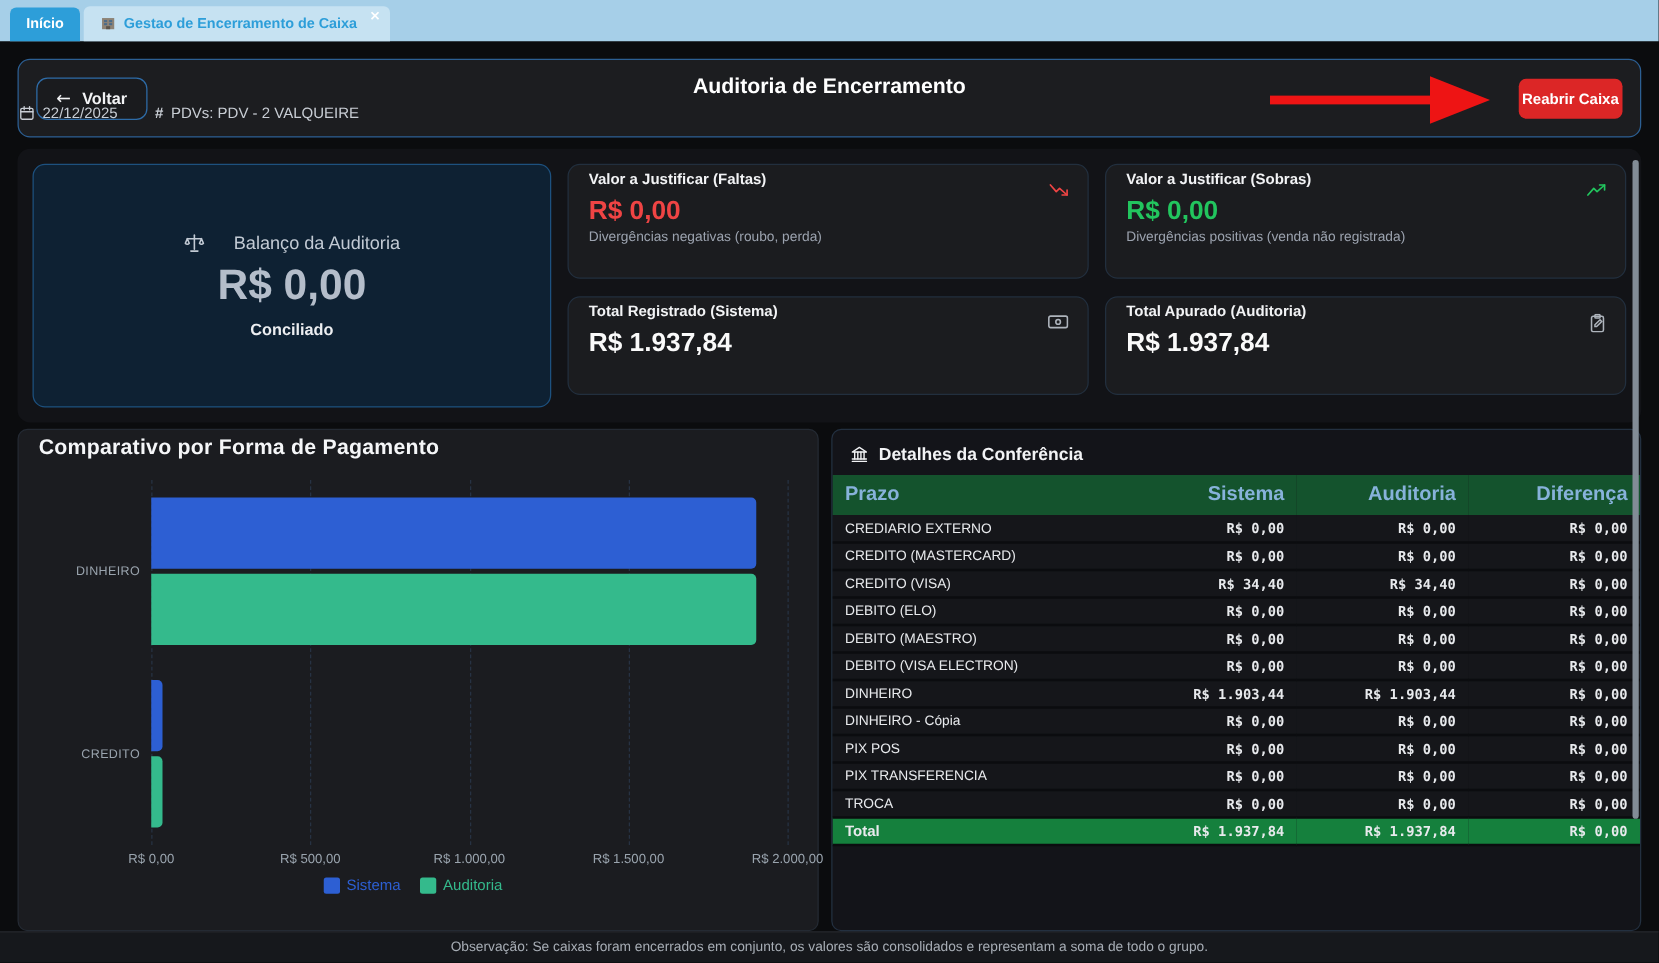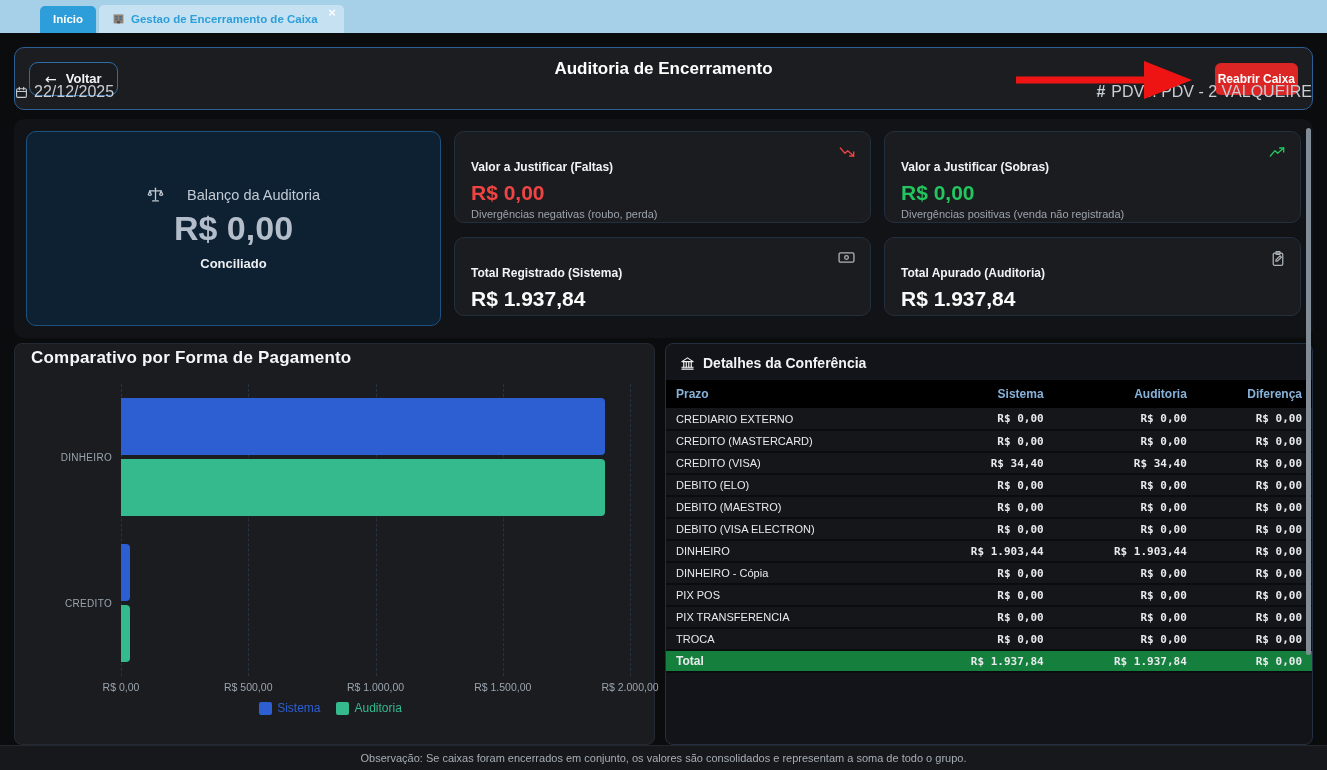--- a/index.html
+++ b/index.html
@@ -2,55 +2,55 @@
 <html><head>
 <meta charset="utf-8">
 <style>
   * { margin:0; padding:0; box-sizing:border-box; }
   html,body { width:1327px; height:770px; overflow:hidden; background:#0b0c0e;
     font-family:"Liberation Sans", sans-serif; }
 
   
   .tabbar { height:33px; background:#a6cfe8; display:flex; align-items:flex-end; padding-left:8px; }
   .tab { display:flex; align-items:center; gap:6px; padding:7px 13px 8px; border-radius:5px 5px 0 0;
-    font-size:11.5px; font-weight:bold; cursor:pointer;margin-left:32px; }
+    font-size:11.5px; font-weight:bold; cursor:pointer; }
   .tab.active { background:#2d9ed9; color:#ffffff; }
   .tab.inactive { background:#c6e2f2; color:#2d9ed9; margin-left:3px; position:relative; padding-right:26px; }
   .tab-close { position:absolute; top:1px; right:7px; color:#ffffff; font-size:11px; font-weight:bold;
     font-family:"DejaVu Sans", sans-serif; }
 
   
   .page { padding:14px 14px 0; height:712px; position:relative; }
 
   .header-panel { position:relative; height:63px; background:#1c1d20; border:1px solid #2c5f93;
     border-radius:10px; display:flex; align-items:center; padding:0 14px; }
   .btn-voltar { display:flex; align-items:center; gap:9px; background:#1a1b1e; color:#f2f3f5;
     border:1px solid #2e6ca8; border-radius:9px; padding:8px 15px; font-size:13px; font-weight:bold;
     font-family:"Liberation Sans", sans-serif; cursor:pointer; }
   .btn-voltar .arr { font-family:"DejaVu Sans", sans-serif; font-weight:normal; font-size:14px; }
   .header-center { position:absolute; left:0; right:0; top:11px; text-align:center; pointer-events:none; }
   .header-title { font-size:17px; font-weight:bold; color:#ffffff; }
-  .header-sub { margin-top:4px; font-size:16px; color:#c9ced5; display:flex; justify-content:space-between;
-    align-items:center; gap:18px; }
+  .header-sub { margin-top:4px; font-size:12px; color:#c9ced5; display:flex; justify-content:flex-start;
+    align-items:center; gap:30px; }
   .meta { display:inline-flex; align-items:center; gap:6px; }
   .hash-glyph { font-weight:bold; color:#c9ced5; }
   .btn-reabrir { margin-left:auto; background:#dc2626; color:#ffffff; border:none; border-radius:6px;
     padding:9px 3px; font-size:12px; font-weight:bold; font-family:"Liberation Sans", sans-serif; cursor:pointer; }
   .arrow-overlay { position:absolute; right:118px; top:11px; width:178px; height:42px; }
 
   
   .row1 { margin-top:9px; height:219px; background:#121317; border-radius:10px;
     display:grid; grid-template-columns:415px 1fr; gap:13px; padding:12px; }
   .balance-card { background:#0e2133; border:1px solid #1d517f; border-radius:10px;
     display:flex; flex-direction:column; align-items:center; justify-content:center; }
   .balance-title { display:flex; align-items:center; gap:23px; color:#c2cad4; font-size:14.5px; }
   .balance-value { margin-top:6px; font-size:34px; font-weight:bold; color:#b4bdca; }
   .balance-status { margin-top:8px; font-size:13px; font-weight:bold; color:#eceef1; }
   .mini-grid { display:grid; grid-template-columns:1fr 1fr; grid-template-rows:92px 79px; gap:14px 13px; }
-  .mini-card { background:#1b1c1f; border:1px solid #222f3e; border-radius:10px; padding:28px 16px; position:relative; }
+  .mini-card { background:#1b1c1f; border:1px solid #222f3e; border-radius:10px; padding:4px 16px; position:relative; }
   .mini-title { font-size:12px; font-weight:bold; color:#f2f3f5; }
   .mini-value { margin-top:7px; font-size:21px; font-weight:bold; }
   .mini-value.red { color:#ef4444; }
   .mini-value.green { color:#22c55e; }
   .mini-value.white { color:#fafafa; }
   .mini-sub { margin-top:3px; font-size:11px; color:#9ca3af; }
   .mini-icon { position:absolute; top:13px; right:15px; }
 
   
   .row2 { margin-top:5px; height:402px; display:grid; grid-template-columns:641px 1fr; gap:10px; }
@@ -69,21 +69,21 @@
   .x-axis { position:relative; height:22px; margin-left:90px; }
   .x-tick { position:absolute; top:5px; transform:translateX(-50%); font-size:10.5px; color:#9aa4ae; white-space:nowrap; }
   .legend { height:20px; display:flex; justify-content:center; align-items:center; gap:16px; }
   .legend-item { display:flex; align-items:center; gap:5px; font-size:12px; }
   .swatch { width:13px; height:13px; border-radius:2px; display:inline-block; }
 
   .table-panel { background:#131419; border:1px solid #233040; border-radius:8px; overflow:hidden; }
   .table-title { display:flex; align-items:center; gap:8px; padding:11px 14px 9px; font-size:14px;
     font-weight:bold; color:#f2f3f5; }
   table.conf { width:100%; border-collapse:collapse; }
-  table.conf thead th { background:#000000; color:#87b2da; font-size:12px; font-weight:600;
+  table.conf thead th { background:#14532d; color:#87b2da; font-size:16px; font-weight:600;
     padding:7px 10px; text-align:right; }
   table.conf thead th:first-child { text-align:left; }
   table.conf td { padding:3px 10px; font-size:11px; color:#e8eaed; border-bottom:2px solid #0b0c0f;
     background:#15161a; height:22px; }
   table.conf td.lbl { text-align:left; }
   table.conf td.num { text-align:right; font-family:"DejaVu Sans Mono", monospace; font-weight:bold; }
   table.conf tr.total-row td { background:#15803d; font-weight:bold; font-size:12px; }
   table.conf tr.total-row td.num { font-size:11px; }
 
   

